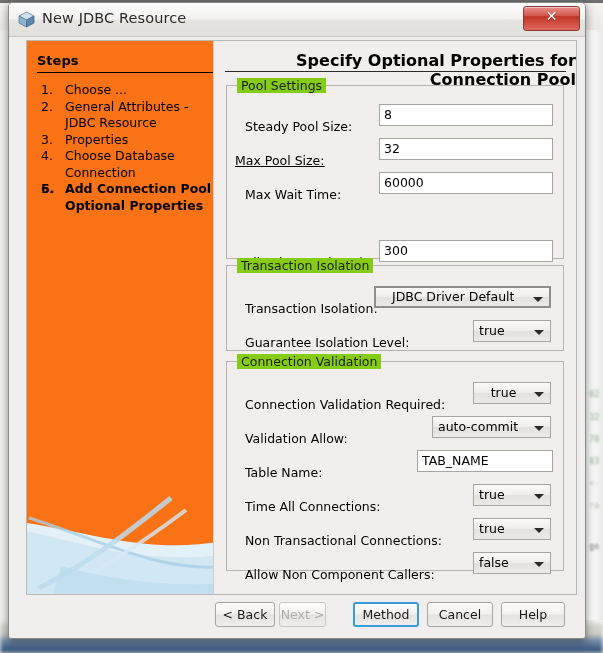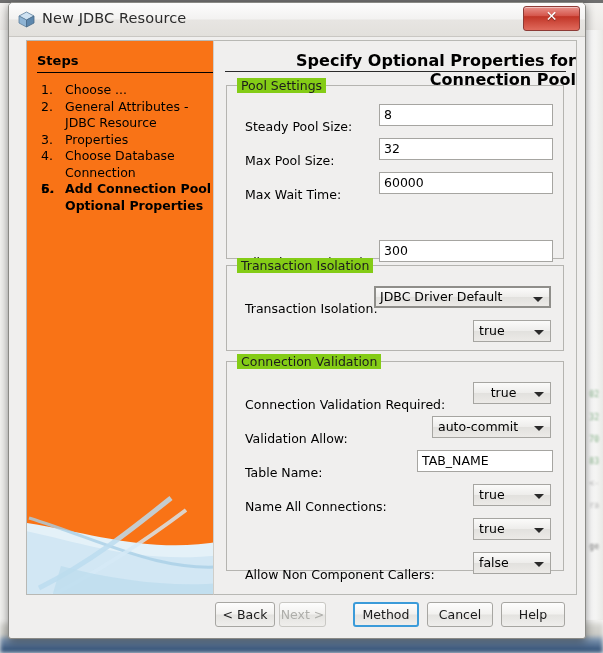--- a/index.html
+++ b/index.html
@@ -238,21 +238,21 @@
     border: 1px solid #a6a5a1;
     box-sizing: border-box;
     font-size: 12.5px;
     color: #000;
     padding: 0 22px 0 5px;
     line-height: 20px;
     white-space: nowrap;
     overflow: hidden;
     cursor: default;
   }
-  .combo.focused { border: 2px solid #8f8e8a; padding-left: 4px; line-height: 18px; }
+  .combo.focused { border: 2px solid #8f8e8a; padding-left: 16px; line-height: 18px; }
   .combo .arrow {
     position: absolute;
     right: 6px; top: 9px;
     width: 0; height: 0;
     border-left: 5px solid transparent;
     border-right: 5px solid transparent;
     border-top: 5px solid #2a2a2a;
   }
 
   
@@ -344,61 +344,63 @@
       <div class="content-title">Specify Optional Properties for Connection Pool</div>
       <div class="content-rule"></div>
       <div id="groups-host">
           <div class="groupbox" style="top: 44px; height: 174px;">
             <div class="gb-title">Pool Settings</div>
             <div class="field-row" style="top: 18px;">
               <div class="field-label" style="left: 18px;">Steady Pool Size:</div>
               <div class="text-input" style="left: 152px; width: 174px;">8</div>
             </div>
             <div class="field-row" style="top: 52px;">
-              <div class="field-label" style="left: 18px;">Max Pool Size:</div>
+              <div class="field-label" style="left: 8px; text-decoration: underline;">Max Pool Size:</div>
               <div class="text-input" style="left: 152px; width: 174px;">32</div>
             </div>
             <div class="field-row" style="top: 86px;">
               <div class="field-label" style="left: 18px;">Max Wait Time:</div>
               <div class="text-input" style="left: 152px; width: 174px;">60000</div>
             </div>
             <div class="field-row" style="top: 154px;">
               <div class="field-label" style="left: 18px;">Idle Timeout (secs):</div>
               <div class="text-input" style="left: 152px; width: 174px;">300</div>
             </div>
           </div>
           <div class="groupbox" style="top: 224px; height: 86px;">
             <div class="gb-title">Transaction Isolation</div>
             <div class="field-row" style="top: 20px;">
               <div class="field-label" style="left: 18px;">Transaction Isolation:</div>
               <div class="combo focused" style="right: 12px; width: 177px;">JDBC Driver Default<span class="arrow"></span></div>
             </div>
             <div class="field-row" style="top: 54px;">
+              <div class="field-label" style="left: 18px;">Guarantee Isolation Level:</div>
               <div class="combo" style="right: 12px; width: 78px;">true<span class="arrow"></span></div>
             </div>
           </div>
           <div class="groupbox" style="top: 320px; height: 210px;">
             <div class="gb-title">Connection Validation</div>
             <div class="field-row" style="top: 20px; text-align: center;">
               <div class="field-label" style="left: 18px;">Connection Validation Required:</div>
               <div class="combo" style="right: 12px; width: 78px;">true<span class="arrow"></span></div>
             </div>
             <div class="field-row" style="top: 54px;">
               <div class="field-label" style="left: 18px;">Validation Allow:</div>
               <div class="combo" style="right: 12px; width: 119px;">auto-commit<span class="arrow"></span></div>
             </div>
             <div class="field-row" style="top: 88px;">
               <div class="field-label" style="left: 18px;">Table Name:</div>
               <div class="text-input" style="left: 190px; width: 136px;">TAB_NAME</div>
             </div>
             <div class="field-row" style="top: 122px;">
-              <div class="field-label" style="left: 18px;">Name All Connections:</div>
+              <div class="field-label" style="left: 18px;">Time All Connections:</div>
               <div class="combo" style="right: 12px; width: 78px;">true<span class="arrow"></span></div>
             </div>
             <div class="field-row" style="top: 156px;">
+              <div class="field-label" style="left: 18px;">Non Transactional Connections:</div>
               <div class="combo" style="right: 12px; width: 78px;">true<span class="arrow"></span></div>
             </div>
             <div class="field-row" style="top: 190px;">
               <div class="field-label" style="left: 18px;">Allow Non Component Callers:</div>
               <div class="combo" style="right: 12px; width: 78px;">false<span class="arrow"></span></div>
             </div>
           </div>
         </div>
     </div>
 

